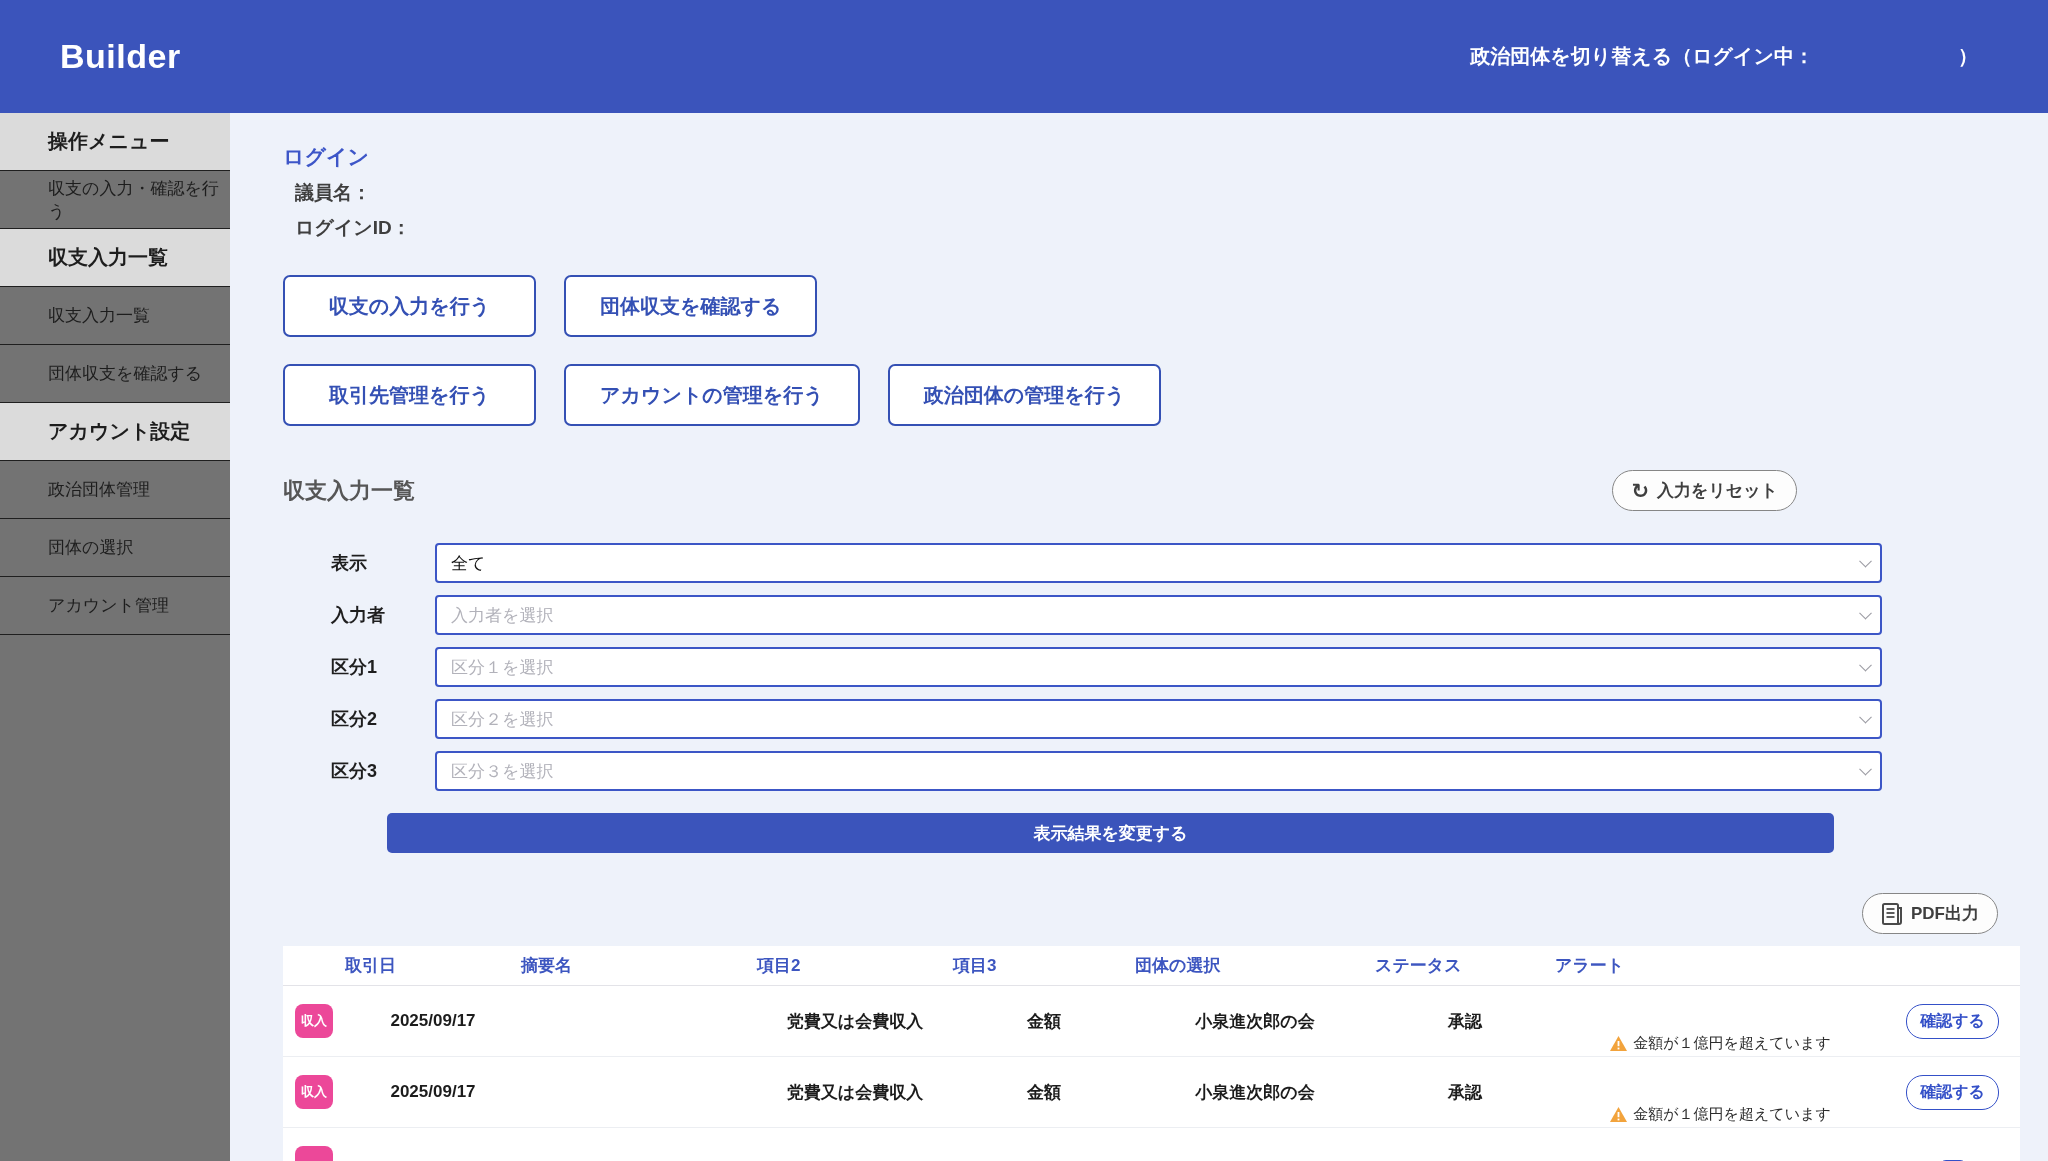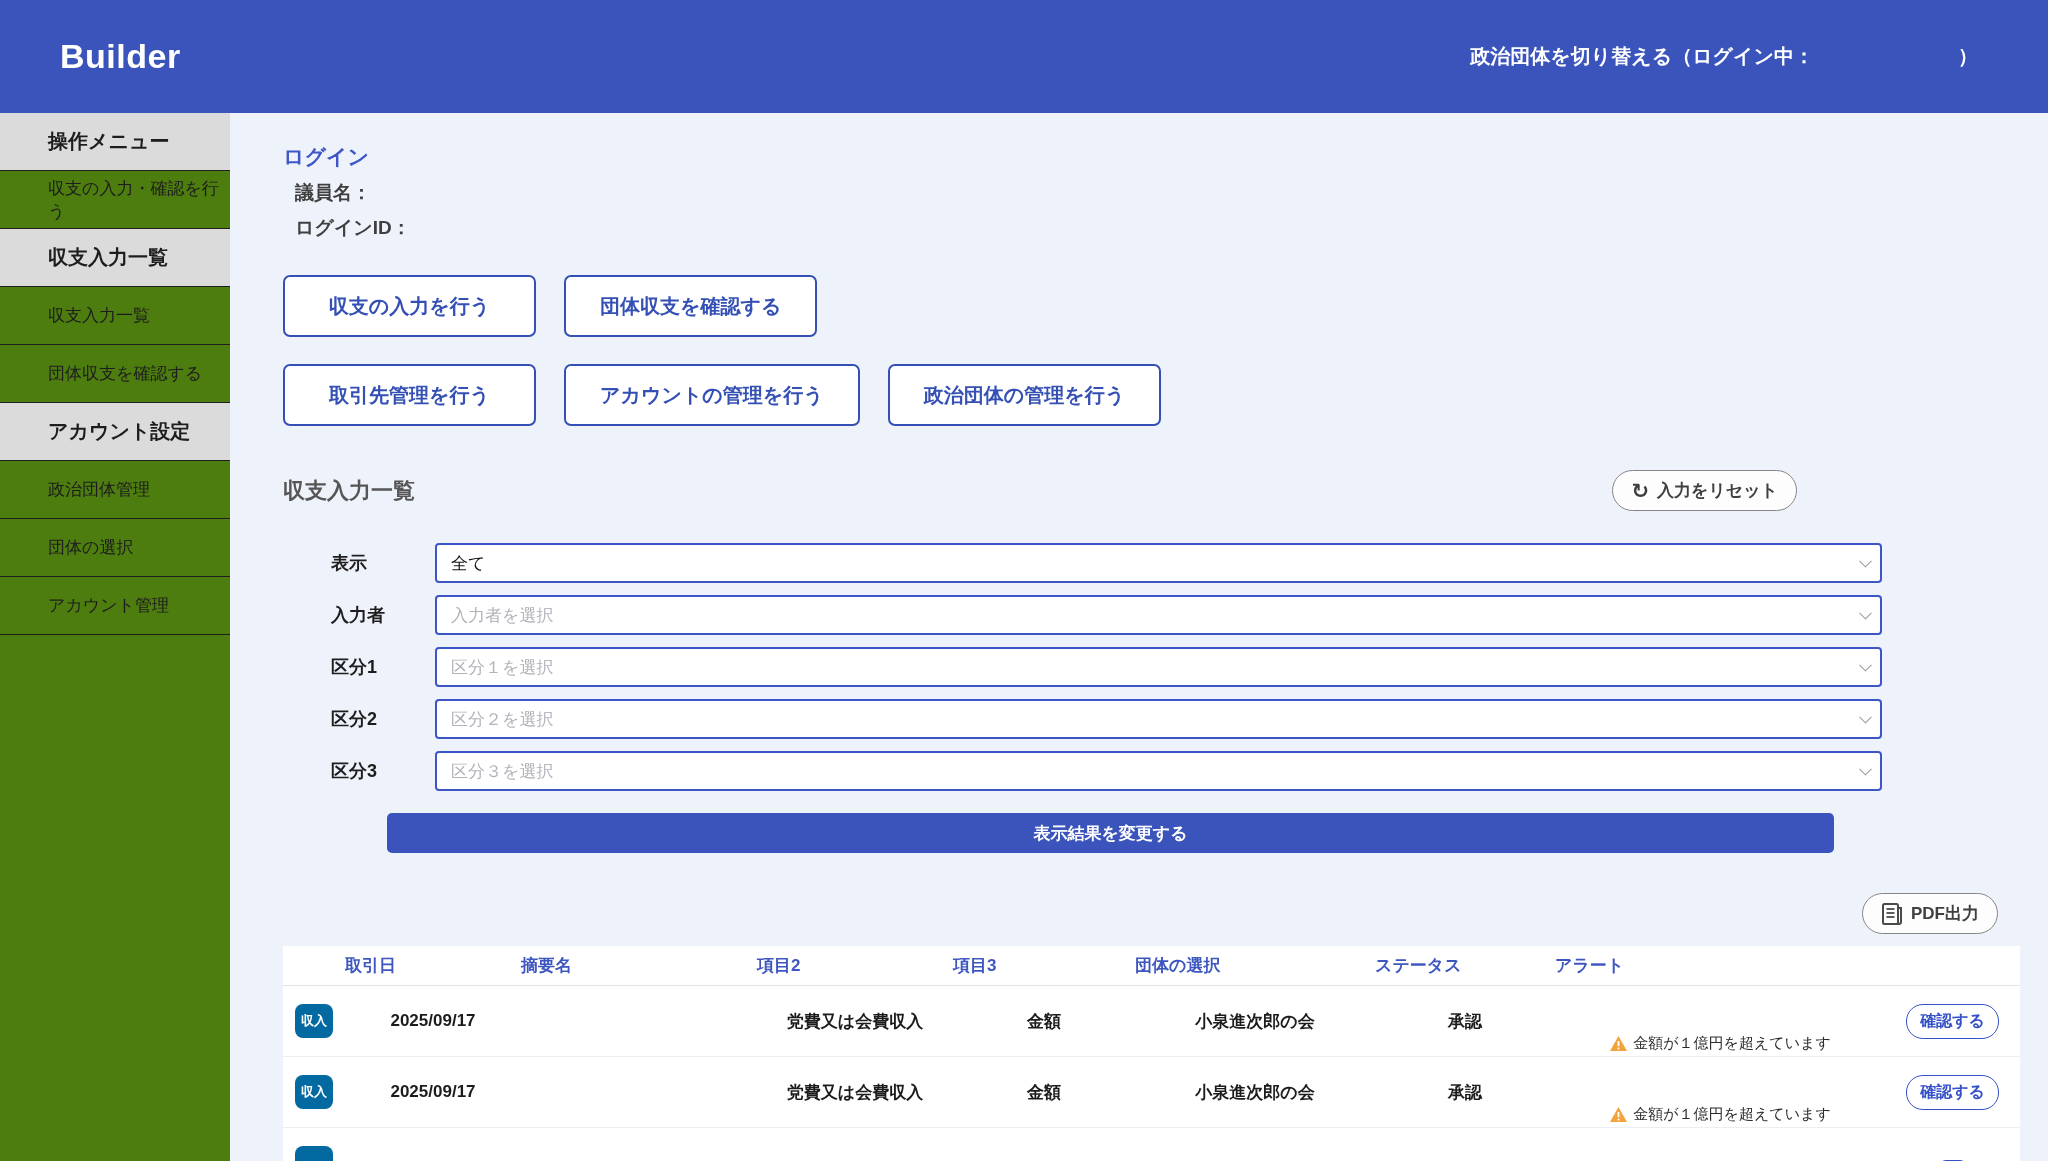--- a/index.html
+++ b/index.html
@@ -9,21 +9,21 @@
 
   
   .topbar { height:113px; background:#3b54bb; display:flex; align-items:center;
             justify-content:space-between; padding:0 70px 0 60px; }
   .brand { color:#fff; font-size:34px; font-weight:bold; letter-spacing:.5px; }
   .switcher { color:#fff; font-size:20px; font-weight:bold; display:flex; align-items:center;gap:26px; }
   .switcher .gap { display:inline-block; width:92px; }
 
   
   .shell { display:flex; height:1048px; }
-  .sidebar { width:230px; background:#4d7c0f; flex:none; }
+  .sidebar { width:230px; background:#737373; flex:none; }
   .side-item { height:58px; display:flex; align-items:center; padding-left:48px;
                border-bottom:1px solid #1f1f1f; font-size:17px; color:#1d1d1d; cursor:pointer; }
   .side-item.heading { background:#dbdbdb; font-weight:bold; font-size:20px; }
 
   .content { flex:1; padding:30px 0 0 53px; }
 
   
   .login-title { color:#3d56c8; font-size:21px; font-weight:bold; }
   .login-line { color:#3f3f3f; font-size:19px; font-weight:600; margin:9px 0 0 12px; }
 
@@ -67,21 +67,21 @@
   
   .table { width:1737px; margin-top:12px; background:#fff; }
   .t-head { display:flex; align-items:center; height:40px; border-bottom:1px solid #e3e3e8; }
   .t-head .cell { color:#3d56c0; font-size:17px; font-weight:bold; text-align:left; }
   .t-row { display:flex; align-items:center; height:71px; border-bottom:1px solid #eceef2; }
   .cell { flex:none; text-align:center; }
   .c0 { width:62px; display:flex; justify-content:center; }
   .c1 { width:176px; } .c2 { width:236px; } .c3 { width:196px; } .c4 { width:182px; }
   .c5 { width:240px; } .c6 { width:180px; } .c7 { width:330px; } .c8 { width:135px; }
   .t-row .cell { font-size:17px; font-weight:600; color:#1c1c1c; }
-  .badge { min-width:38px; height:34px; background:#0369a1; border-radius:8px; color:#fff;
+  .badge { min-width:38px; height:34px; background:#ec4899; border-radius:8px; color:#fff;
            font-size:13px; font-weight:600; display:flex; align-items:center;
            justify-content:center; padding:0 5px; }
   .badge:empty { visibility:visible; }
   .alert-wrap { display:flex; align-items:center; justify-content:center; gap:5px;margin-top:44px; }
   .alert-text { font-size:15px; font-weight:500; color:#2c2c2c; }
   .confirm-btn { background:#fff; border:1.8px solid #3450c8; border-radius:17px;
                  color:#3450c8; font-size:16px; font-weight:bold; padding:6px 13px;
                  cursor:pointer; font-family:inherit; }
   .warn-svg { width:19px; height:17px; }
 </style>

